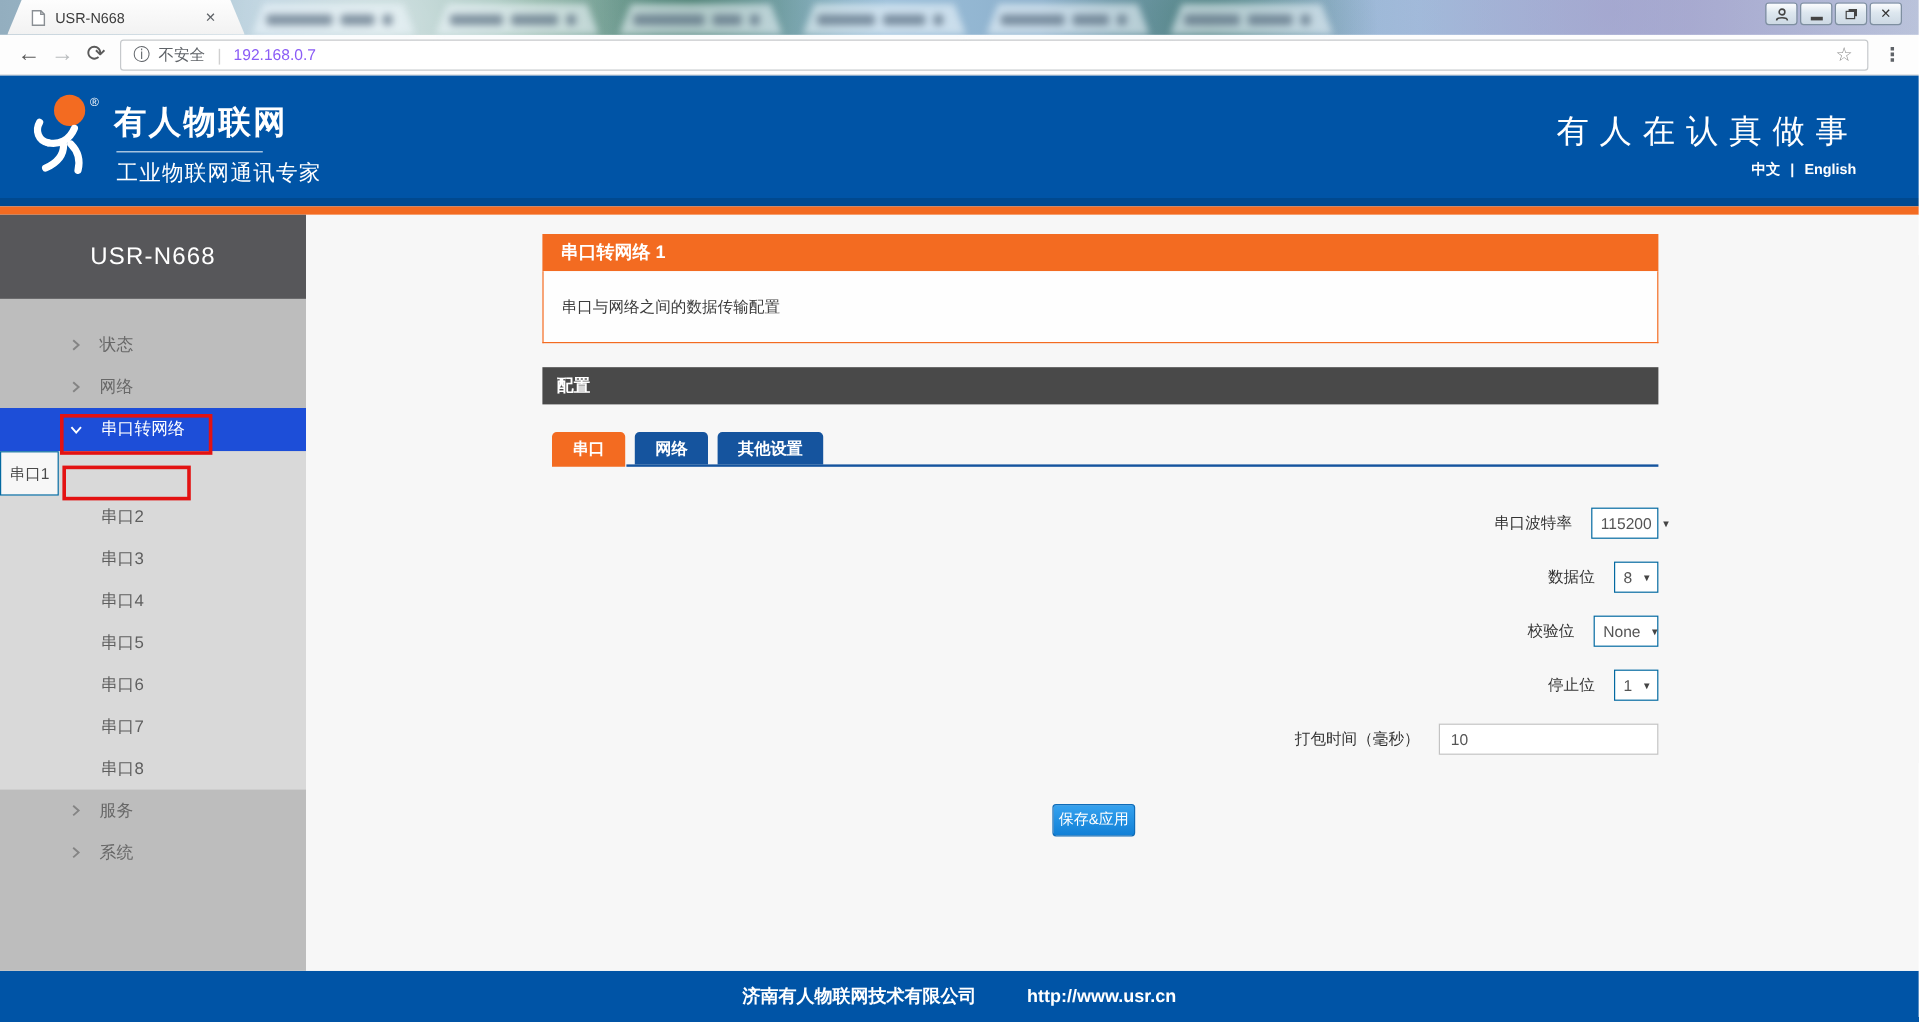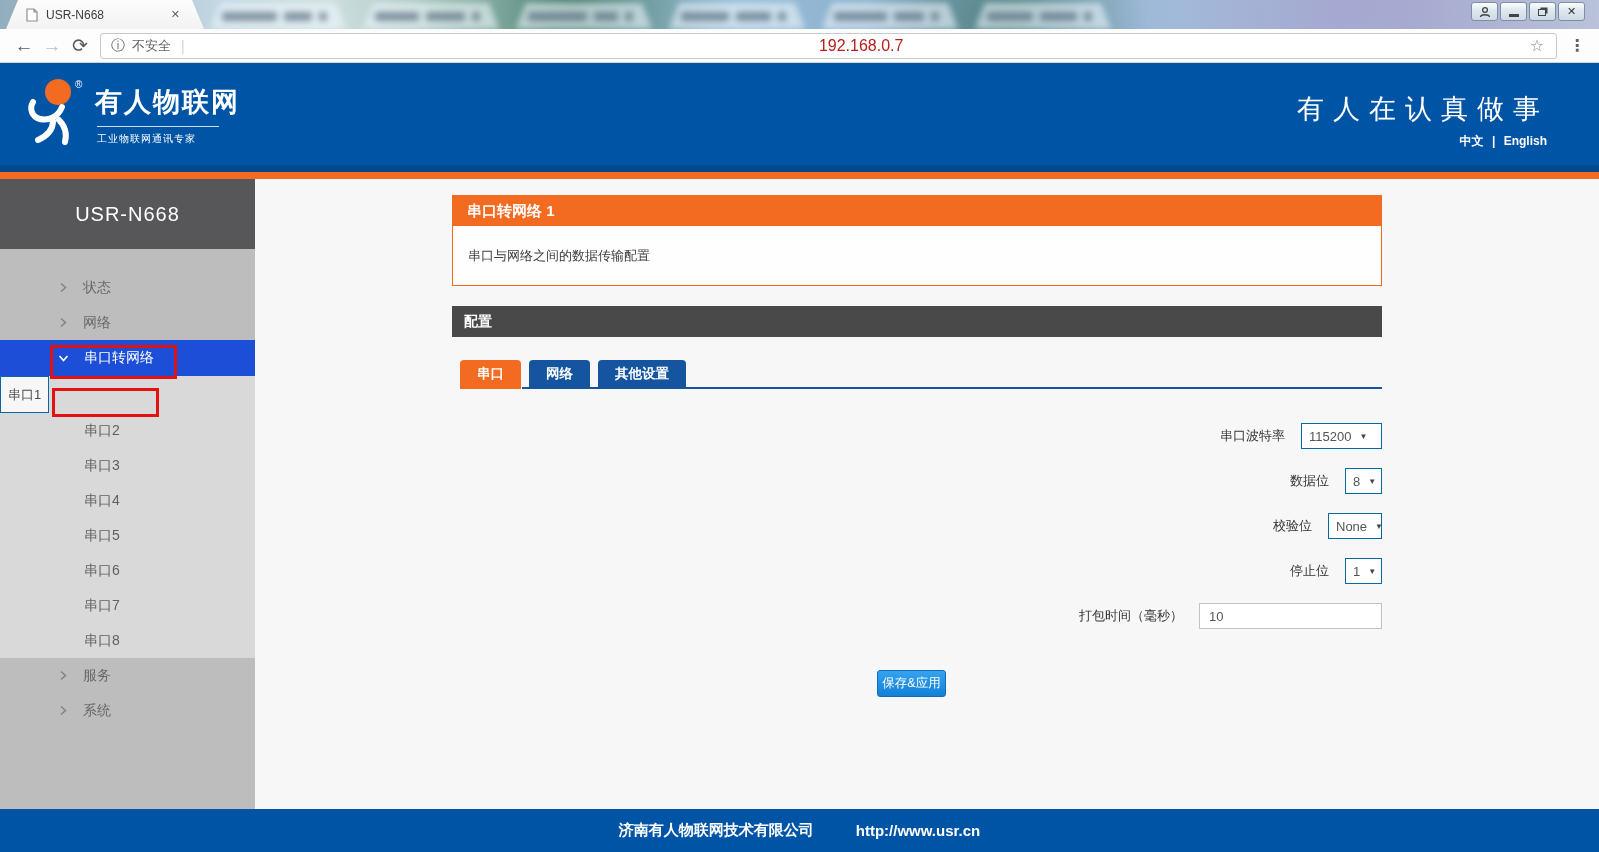--- a/index.html
+++ b/index.html
@@ -50,32 +50,32 @@
   }
   .navic { font-size:19px; color:#5a5a5a; width:28px; text-align:center; cursor:pointer; }
   .navic.disabled { color:#b9bcbe; }
   .urlbox {
     flex:1; height:26px; margin:0 8px 0 6px; background:#fff; border:1px solid #c6c9cc;
     border-radius:3px; display:flex; align-items:center; padding:0 10px;
   }
   .info-ic { font-size:14px; color:#5f6368; margin-right:7px; }
   .sec-label { font-size:13px; color:#5f6368; }
   .url-sep { color:#d0d0d0; margin:0 10px; font-size:14px; }
-  .url-text { font-size:16px; color:#b91c1c; flex:1;text-align:center; }
+  .url-text { font-size:13px; color:#8b5cf6; flex:1; }
   .star-ic { font-size:16px; color:#8a8a8a; padding:0 2px; cursor:pointer; }
   .menu-dots { font-size:16px; color:#5f6368; font-weight:bold; width:24px; text-align:center; letter-spacing:0; cursor:pointer; }
   
   .site-header { height:102px; background:#0054a6; position:relative; }
   .hdr-darkstrip { height:7px; background:#00498f; }
   .hdr-orangestrip { height:7px; background:#f36b21; }
   .logo { position:absolute; left:22px; top:13px; }
   .brand { position:absolute; left:95px; top:21px; color:#fff; }
   .brand-title { font-size:27px; font-weight:bold; letter-spacing:2px; }
   .brand-line { width:122px; height:1px; background:rgba(255,255,255,.8); margin:6px 0 5px 2px; }
-  .brand-sub { font-size:10px; letter-spacing:1px; margin-left:2px; }
+  .brand-sub { font-size:18px; letter-spacing:1px; margin-left:2px; }
   .slogan { position:absolute; right:50px; top:28px; color:#fff; font-size:27px; letter-spacing:9px; white-space:nowrap; }
   .lang { position:absolute; right:52px; top:70px; color:#fff; font-size:12px; font-weight:bold; }
   .lang span { cursor:pointer; }
   .lang .lsep { margin:0 5px; cursor:default; }
   
   .page-body { display:flex; height:630px; }
   .sidebar { width:255px; background:#bdbdbd; flex:0 0 auto; }
   .side-head {
     height:70px; background:#57575a; color:#fff; font-size:20px; letter-spacing:1px;
     display:flex; align-items:center; justify-content:center;
@@ -112,21 +112,21 @@
   .ctab.active { background:#f36b21; height:29px; line-height:27px; }
   
   .form { margin-top:34px; }
   .frow { display:flex; align-items:center; margin-bottom:19px;justify-content:flex-end; }
   .flabel { width:193px; text-align:right; padding-right:16px; font-size:13px; color:#333; }
   .sel {
     height:26px; border:1px solid #0369a1; background:#fff; display:inline-flex;
     align-items:center; padding:0 7px; font-size:13px; color:#555; cursor:pointer;
   }
   .sel .arrow { font-size:8px; color:#444; margin-left:8px; }
-  .w-baud { width:81px; }
+  .w-baud { width:56px; }
   .w-sm { width:37px; }
   .w-md { width:54px; }
   .tinput {
     width:183px; height:26px; border:1px solid #c3c3c3; background:#fff;
     padding:0 9px; font-size:13px; color:#555; font-family:inherit; outline:none;
   }
   .save-row { margin-top:41px; }
   .save-btn {
     margin-left:425px; width:69px; height:27px; border:1px solid #0f6cb8; border-radius:3px;
     background:linear-gradient(#36a2ef,#1180d6); color:#fff; font-size:12.5px;

